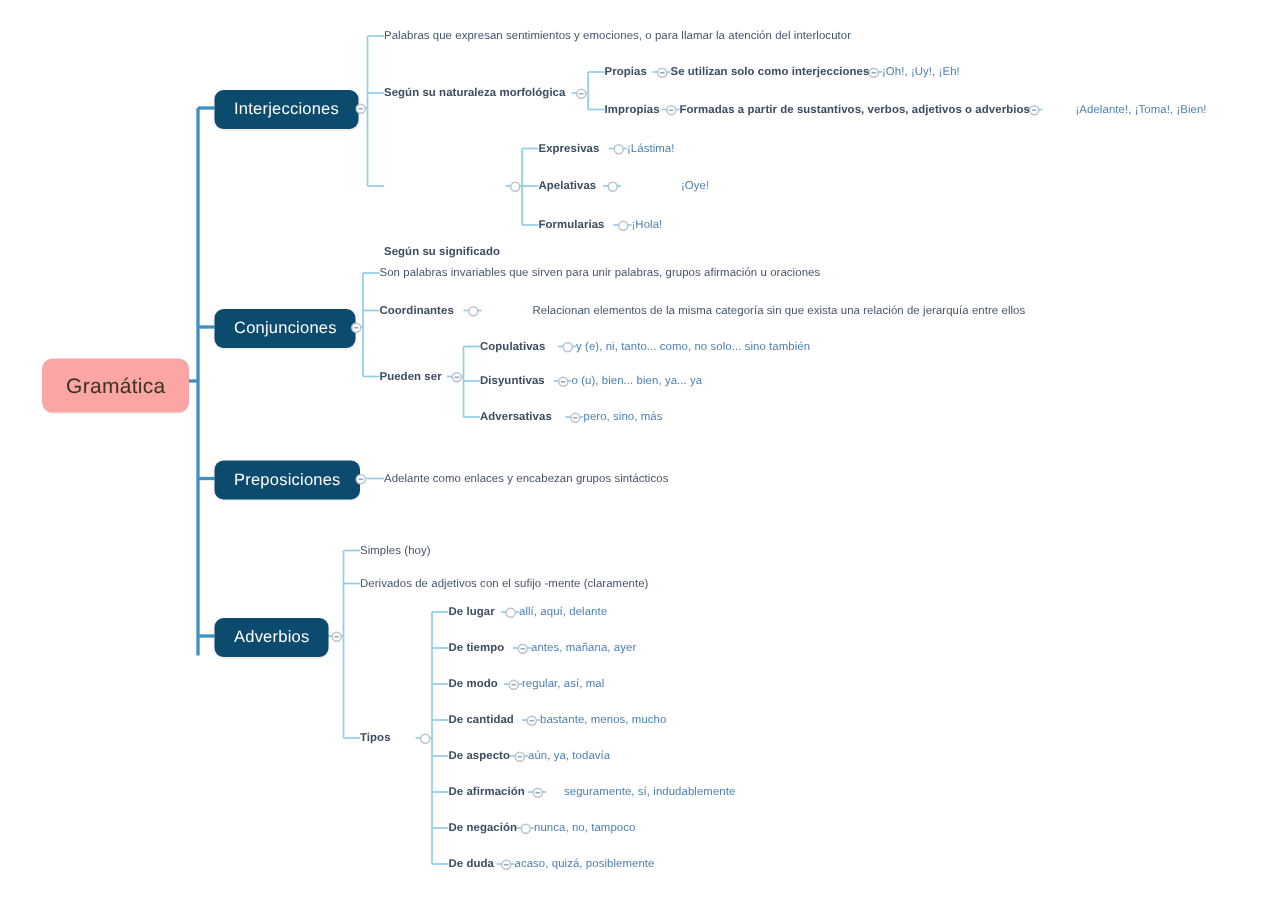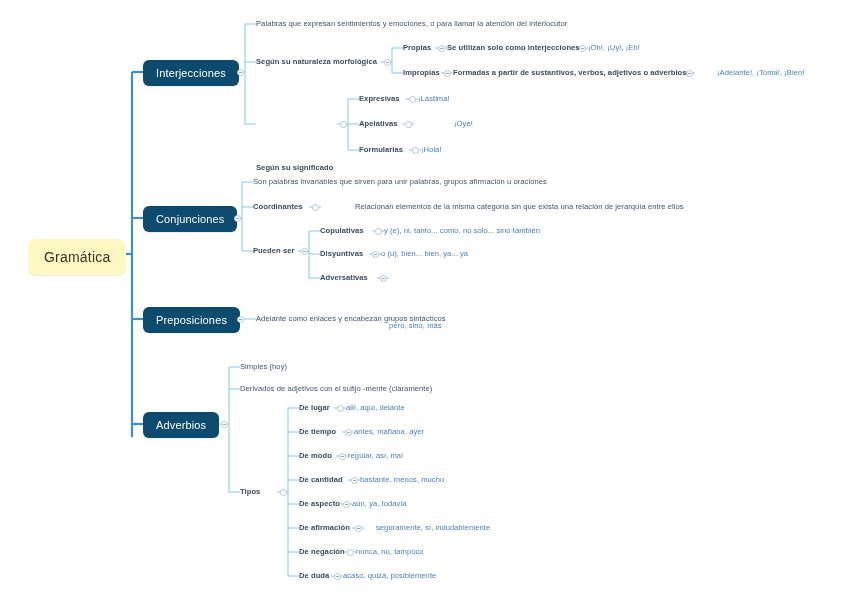--- a/index.html
+++ b/index.html
@@ -15,21 +15,21 @@
   svg.wires{position:absolute;left:0;top:0;width:848px;height:600px;pointer-events:none;}
 
   .node{
     position:absolute;
     box-sizing:border-box;
     white-space:nowrap;
   }
 
   
   .root{
-    background:#fef9c3;
+    background:#fca5a5;
     color:#3a3326;
     border-radius:7px;
     font-size:14px;
     padding:10px 16px;
     letter-spacing:.2px;
     box-shadow:0 1px 1px rgba(0,0,0,.08);
   }
 
   
   .branch{
@@ -215,21 +215,21 @@
   <div class="node leaf bold" style="left:320px;top:227px;">Copulativas</div>
   <div class="toggle" style="left:375px;top:227.5px;"></div>
   <div class="node leaf ex" style="left:384px;top:227px;">y (e), ni, tanto... como, no solo... sino también</div>
 
   <div class="node leaf bold" style="left:320px;top:250px;">Disyuntivas</div>
   <div class="toggle minus" style="left:372px;top:250.5px;"></div>
   <div class="node leaf ex" style="left:381px;top:250px;">o (u), bien... bien, ya... ya</div>
 
   <div class="node leaf bold" style="left:320px;top:274px;">Adversativas</div>
   <div class="toggle minus" style="left:380px;top:274.5px;"></div>
-  <div class="node leaf ex" style="left:389px;top:274px;margin-top:48px;">pero, sino, más</div>
+  <div class="node leaf ex" style="left:389px;top:274px;">pero, sino, más</div>
 
   <div class="node branch" style="left:143px;top:307px;">
     <span>Preposiciones</span>
   </div>
   <div class="toggle minus" style="left:237px;top:315.5px;"></div>
   <div class="node leaf desc" style="left:256px;top:315px;">Adelante como enlaces y encabezan grupos sintácticos</div>
 
   <div class="node branch" style="left:143px;top:412px;">
     <span>Adverbios</span>
   </div>

